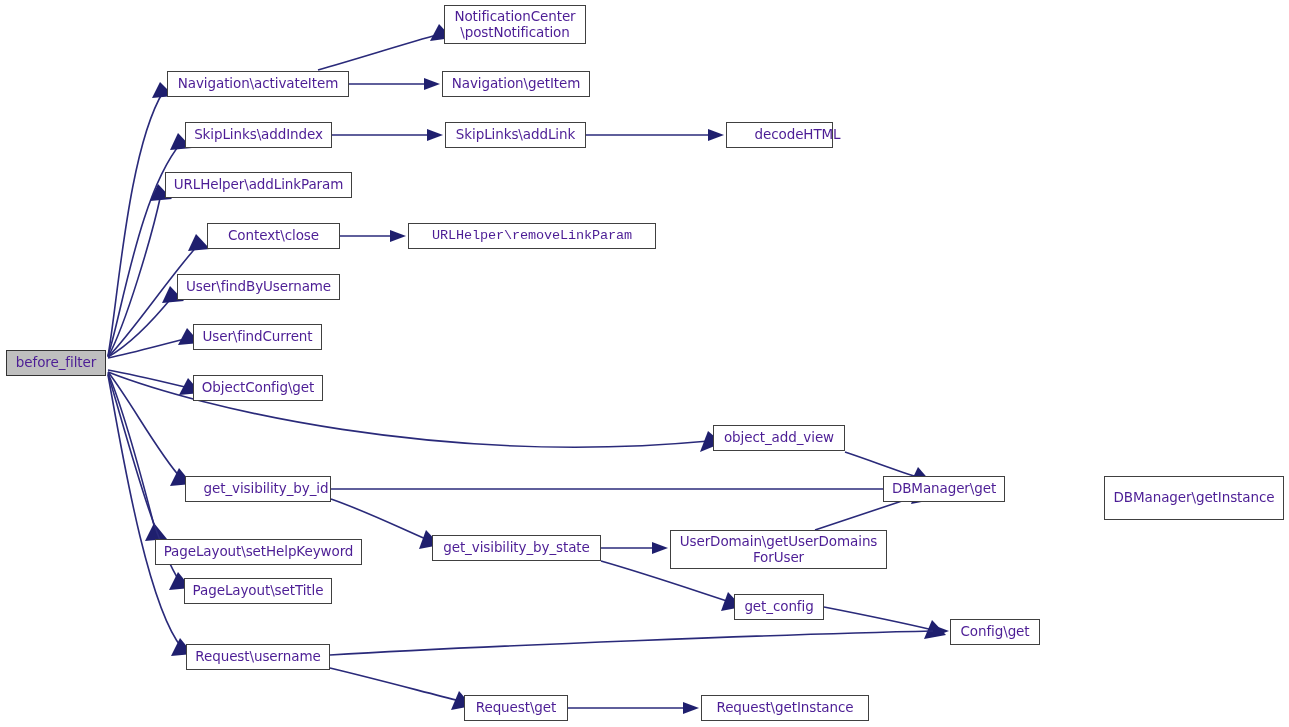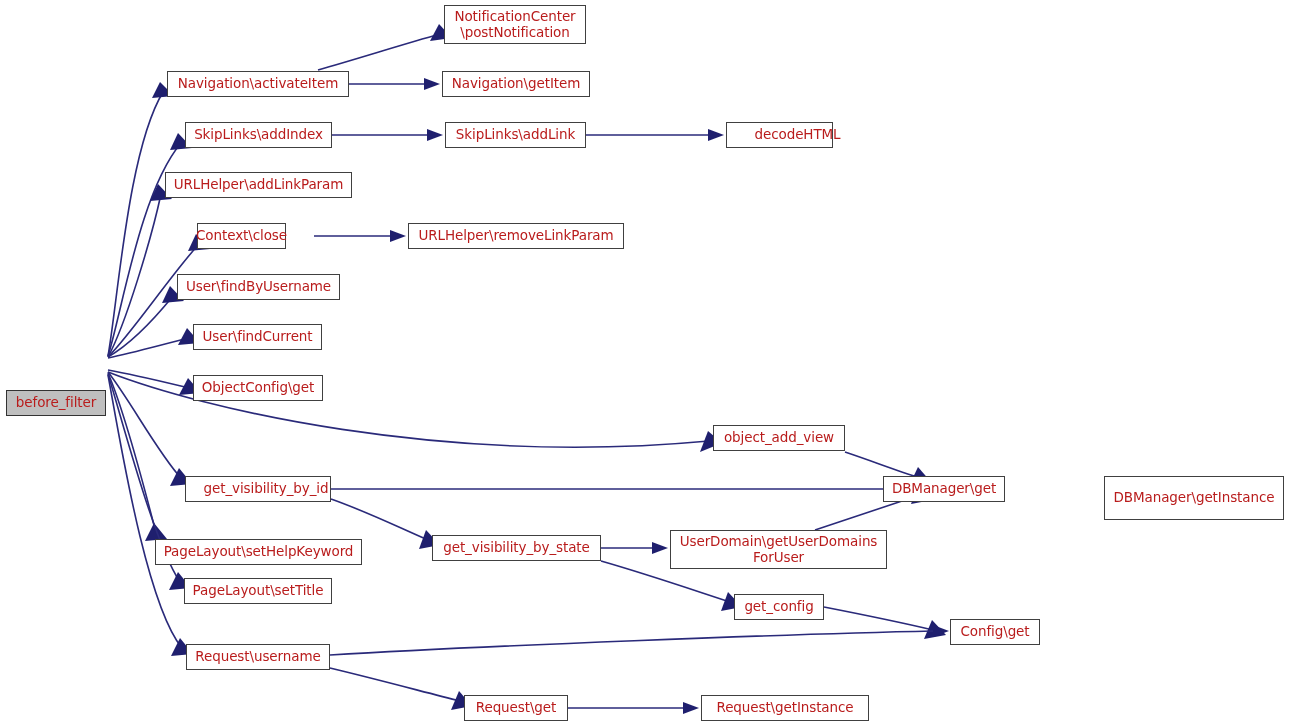--- a/index.html
+++ b/index.html
@@ -29,35 +29,34 @@
   }
   .edge-head {
     fill: #1f1f6e;
     stroke: none;
   }
   .node {
     position: absolute;
     box-sizing: border-box;
     border: 1.2px solid #404040;
     background: #ffffff;
-    color: #b91c1c;
+    color: #4c1d95;
     font-size: 13.5px;
     line-height: 1.18;
     display: flex;
     align-items: center;
     justify-content: center;
     text-align: center;
     white-space: pre-line;
     letter-spacing: -0.1px;
     z-index: 2;
   }
   .node.root {
     background: #bfbfbf;
     border-color: #333333;
-    margin-top: 40px;
   }
 </style>
 </head>
 <body>
 
 <div id="canvas">
   <svg id="edges" viewBox="0 0 1289 727" xmlns="http://www.w3.org/2000/svg">
       <g>
         <path class="edge-path" d="M108,356 C118,300 128,150 163,92" stroke="#2a2a7a"></path>
         <polygon class="edge-head" points="160,82 174,96 152,98" fill="#1f1f6e"></polygon>
@@ -170,22 +169,22 @@
   <div id="nodes">
       <div class="node root" style="left: 6px; top: 350px; width: 100px; height: 26px;">before_filter</div>
       <div class="node" style="left: 167px; top: 71px; width: 182px; height: 26px;">Navigation\activateItem</div>
       <div class="node" style="left: 444px; top: 5px; width: 142px; height: 39px;">NotificationCenter
 \postNotification</div>
       <div class="node" style="left: 442px; top: 71px; width: 148px; height: 26px;">Navigation\getItem</div>
       <div class="node" style="left: 185px; top: 122px; width: 147px; height: 26px;">SkipLinks\addIndex</div>
       <div class="node" style="left: 445px; top: 122px; width: 141px; height: 26px;">SkipLinks\addLink</div>
       <div class="node" style="left: 726px; top: 122px; width: 107px; height: 26px; padding-left: 36px;">decodeHTML</div>
       <div class="node" style="left: 165px; top: 172px; width: 187px; height: 26px;">URLHelper\addLinkParam</div>
-      <div class="node" style="left: 197px; top: 223px; width: 89px; height: 26px;">Context\close</div>
-      <div class="node" style="left: 408px; top: 223px; width: 216px; height: 26px;">URLHelper\removeLinkParam</div>
+      <div class="node" style="left: 207px; top: 223px; width: 133px; height: 26px;">Context\close</div>
+      <div class="node" style="left: 408px; top: 223px; width: 248px; height: 26px; font-family: Liberation Mono, monospace;">URLHelper\removeLinkParam</div>
       <div class="node" style="left: 177px; top: 274px; width: 163px; height: 26px;">User\findByUsername</div>
       <div class="node" style="left: 193px; top: 324px; width: 129px; height: 26px;">User\findCurrent</div>
       <div class="node" style="left: 193px; top: 375px; width: 130px; height: 26px;">ObjectConfig\get</div>
       <div class="node" style="left: 713px; top: 425px; width: 132px; height: 26px;">object_add_view</div>
       <div class="node" style="left: 185px; top: 476px; width: 146px; height: 26px; padding-left: 16px;">get_visibility_by_id</div>
       <div class="node" style="left: 883px; top: 476px; width: 122px; height: 26px;">DBManager\get</div>
       <div class="node" style="left: 1104px; top: 476px; width: 180px; height: 44px;">DBManager\getInstance</div>
       <div class="node" style="left: 155px; top: 527px; width: 207px; height: 26px; margin-top: 12px;">PageLayout\setHelpKeyword</div>
       <div class="node" style="left: 432px; top: 535px; width: 169px; height: 26px;">get_visibility_by_state</div>
       <div class="node" style="left: 670px; top: 530px; width: 217px; height: 39px;">UserDomain\getUserDomains

